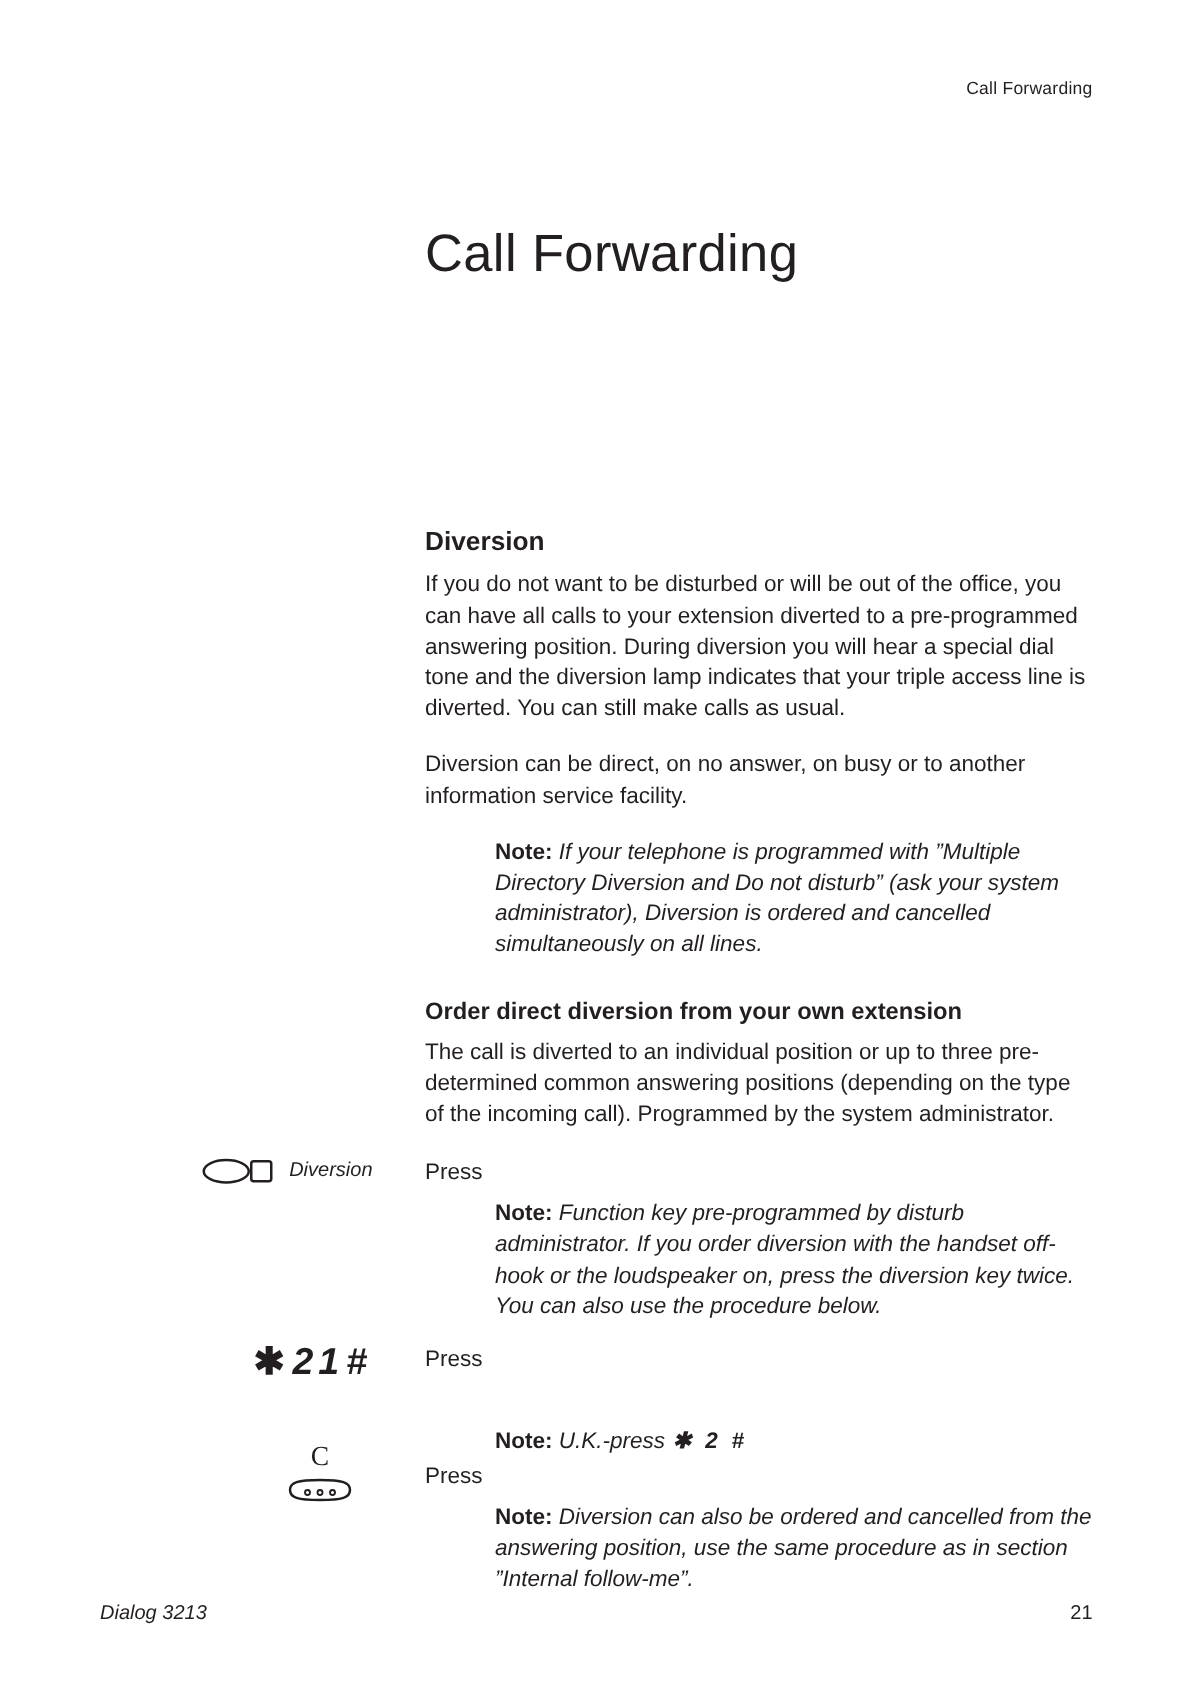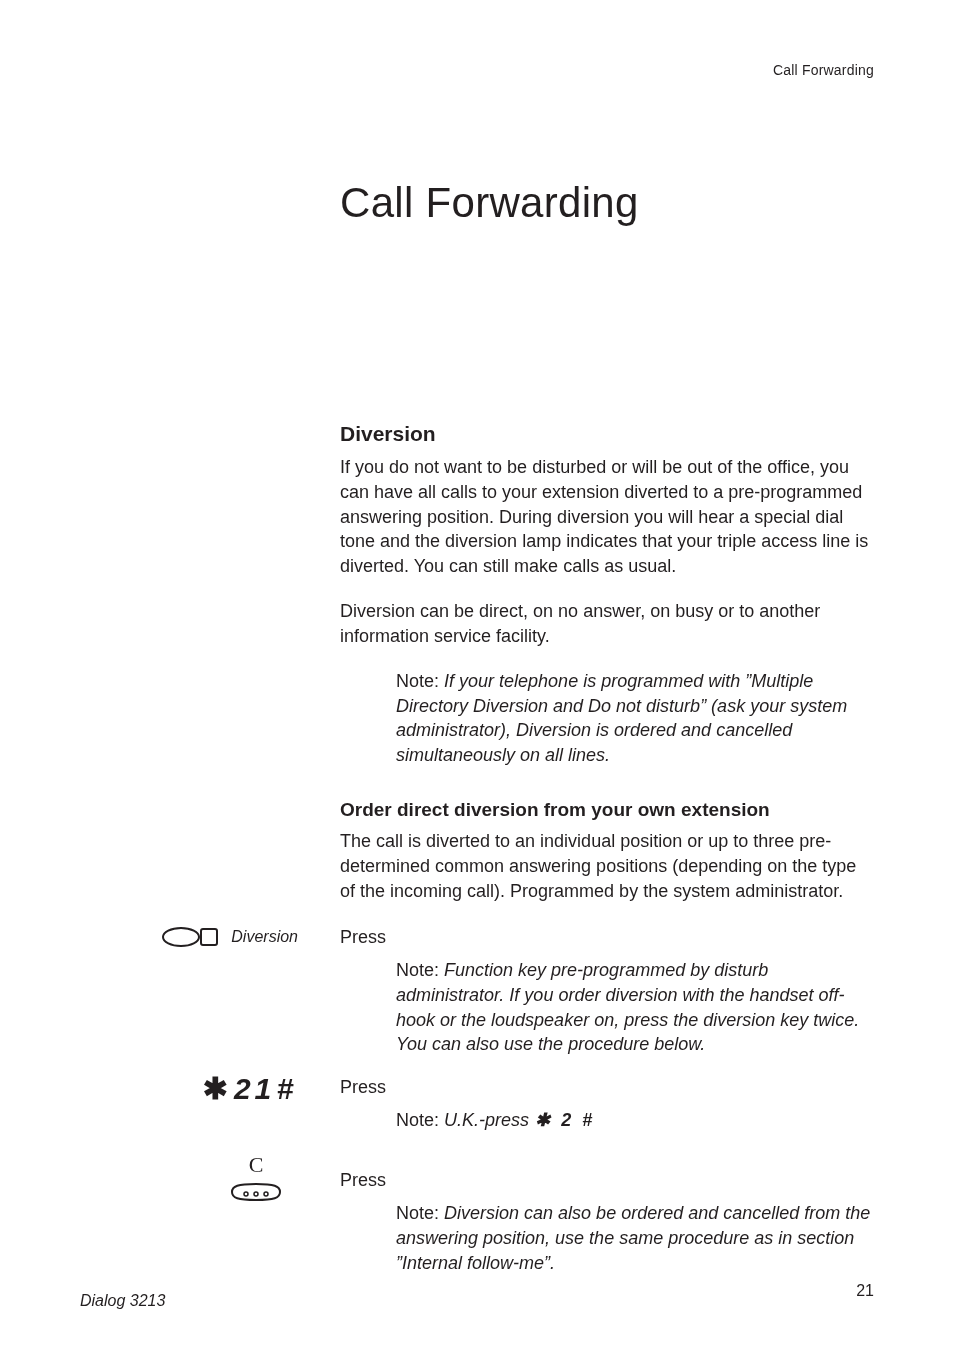--- a/index.html
+++ b/index.html
@@ -45,24 +45,25 @@
   .section-heading {
     font-size: 21px;
     font-weight: 700;
     margin: 0 0 6px 0;
   }
   .indented-note {
     margin-left: 56px;
     margin-top: 20px;
   }
   .note-label {
-    font-weight: 400;
+    font-weight: 700;
   }
   .note-body {
     font-style: italic;
+    margin-top: 32px;
   }
   .sub-heading {
     font-weight: 600;
     font-size: 19px;
     margin: 0 0 6px 0;
   }
   .step {
     position: absolute;
     left: 0;
     width: 954px;
@@ -117,21 +118,21 @@
     gap: 6px;
   }
   .uk-code {
     font-weight: 700;
     font-style: italic;
     letter-spacing: 3px;
   }
   .footer-left {
     position: absolute;
     left: 80px;
-    bottom: 45px;
+    bottom: 55px;
     font-style: italic;
     font-size: 16px;
     font-weight: 300;
   }
   .footer-right {
     position: absolute;
     right: 80px;
     bottom: 55px;
     font-size: 16px;
     font-weight: 300;

